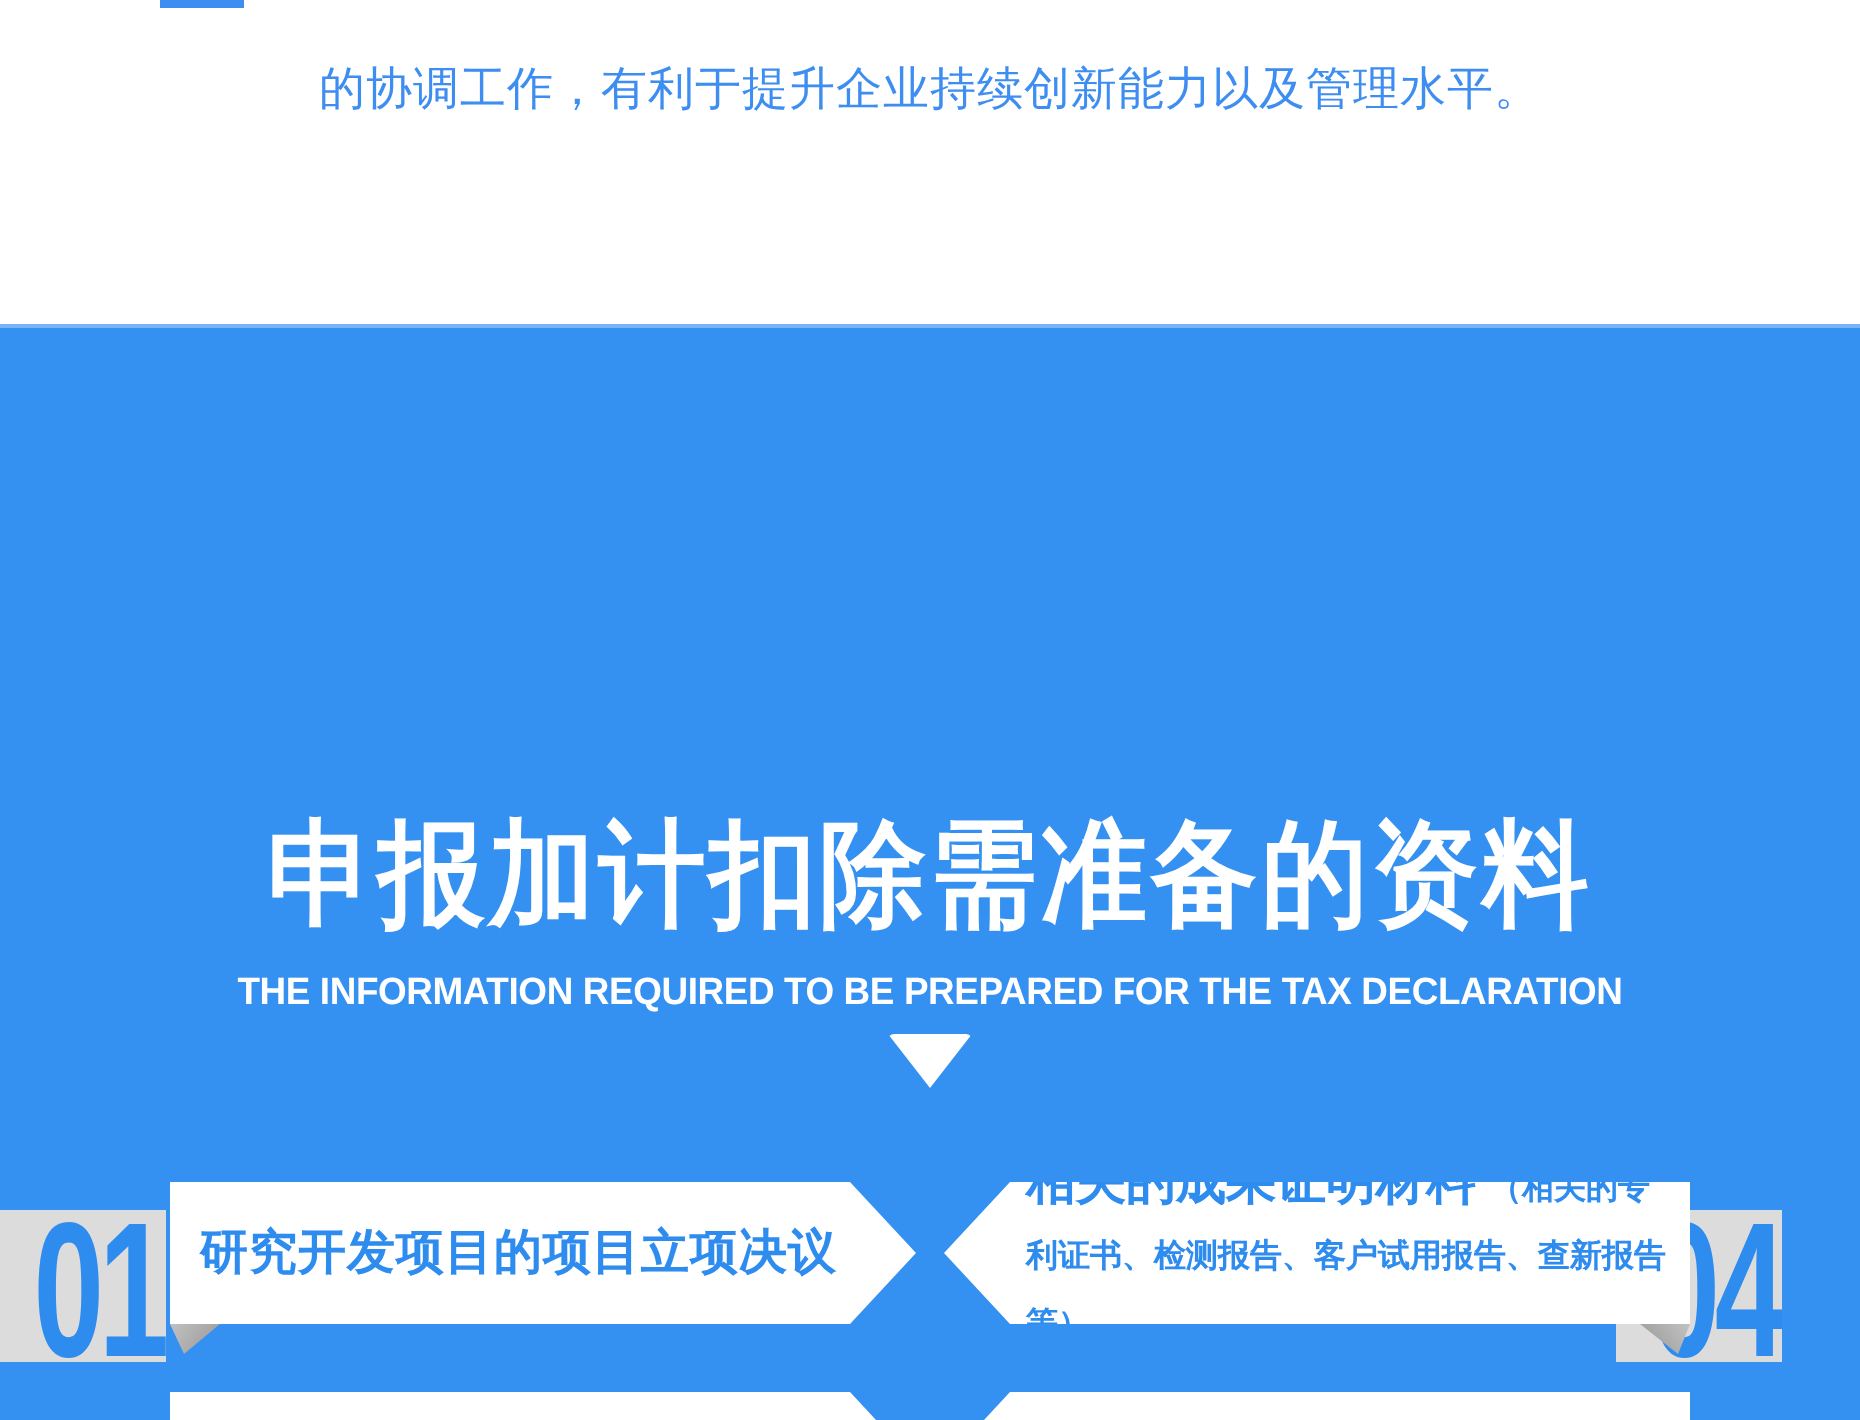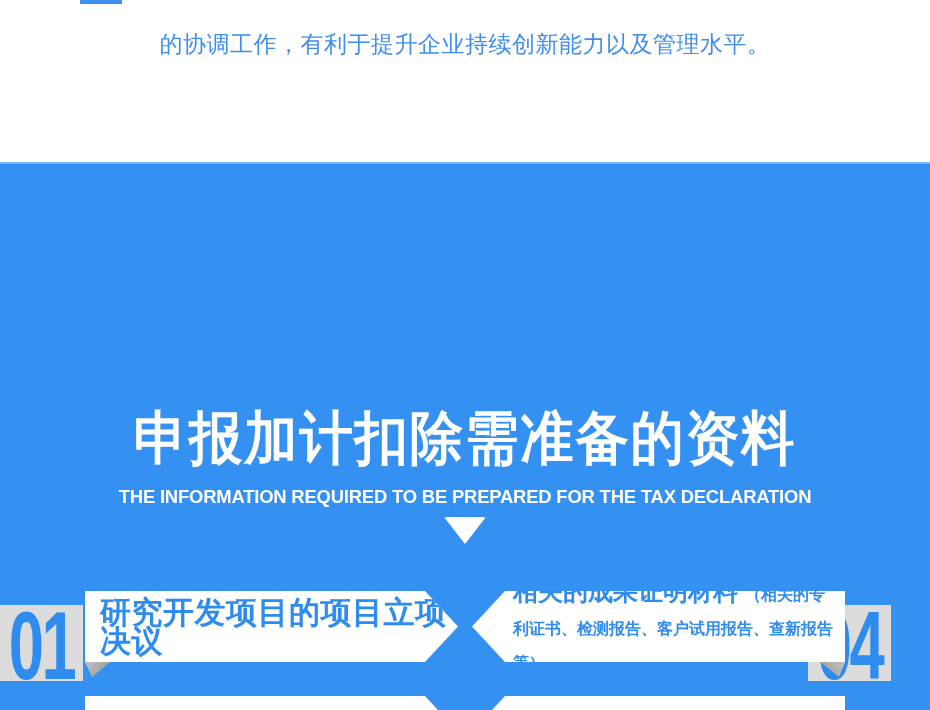--- a/index.html
+++ b/index.html
@@ -22,32 +22,32 @@
             font-size:19px;font-weight:bold;color:#fff;letter-spacing:-0.2px;
             transform:scaleX(.97);transform-origin:center;white-space:nowrap;}
   .tri{position:absolute;top:355px;left:444px;width:42px;height:27px;background:#fff;
        clip-path:polygon(0 0,100% 0,50% 100%);border-radius:3px;}
 
   
   .item{position:absolute;left:0;width:930px;height:0;}
   .item.r1{top:429px;} .item.r2{top:534px;} .item.r3{top:637px;}
 
   .plate{position:absolute;top:14px;width:83px;height:76px;background:var(--plateGray,#dcdcdc);
-         display:flex;align-items:center;justify-content:center;overflow:hidden;}
+         display:flex;align-items:center;justify-content:flex-start;overflow:hidden;}
   .item.left  .plate{left:0;}
   .item.right .plate{left:808px;text-decoration:underline;}
   .num{font-size:96px;line-height:80px;font-weight:bold;color:var(--textBlue,#2f8cef);
        transform:scaleX(.66) translateY(3px);transform-origin:center;letter-spacing:-4px;}
 
   .ribbon{position:absolute;top:0;width:373px;height:71px;background:#fff;
           display:flex;flex-direction:column;justify-content:center;}
   .item.left  .ribbon{left:85px; clip-path:polygon(0 0,calc(100% - 33px) 0,100% 50%,calc(100% - 33px) 100%,0 100%);}
   .item.right .ribbon{left:472px;clip-path:polygon(33px 0,100% 0,100% 100%,33px 100%,0 50%);}
 
-  .rtext{font-weight:bold;color:var(--textBlue,#2f8cef);font-size:31px;letter-spacing:.5px;line-height:29px;}
+  .rtext{font-weight:bold;color:var(--textBlue,#2f8cef);font-size:24px;letter-spacing:.5px;line-height:29px;}
   .item.left .rtext{padding-left:15px;}
   .item.right .rtext{padding-left:16px;}
   .item.right .rtext.has-note{padding:0 8px 0 41px;font-size:25px;letter-spacing:0;line-height:30px;}
   .rtext .note{font-size:16px;letter-spacing:0;}
 
   .fold{position:absolute;top:71px;width:25px;height:15px;}
   .item.left  .fold{left:85px;background:linear-gradient(125deg,#c2c2c2,#969696);
                     clip-path:polygon(0 0,100% 0,28% 100%);}
   .item.right .fold{left:820px;background:linear-gradient(235deg,#c2c2c2,#969696);
                     clip-path:polygon(0 0,100% 0,76% 100%);}

